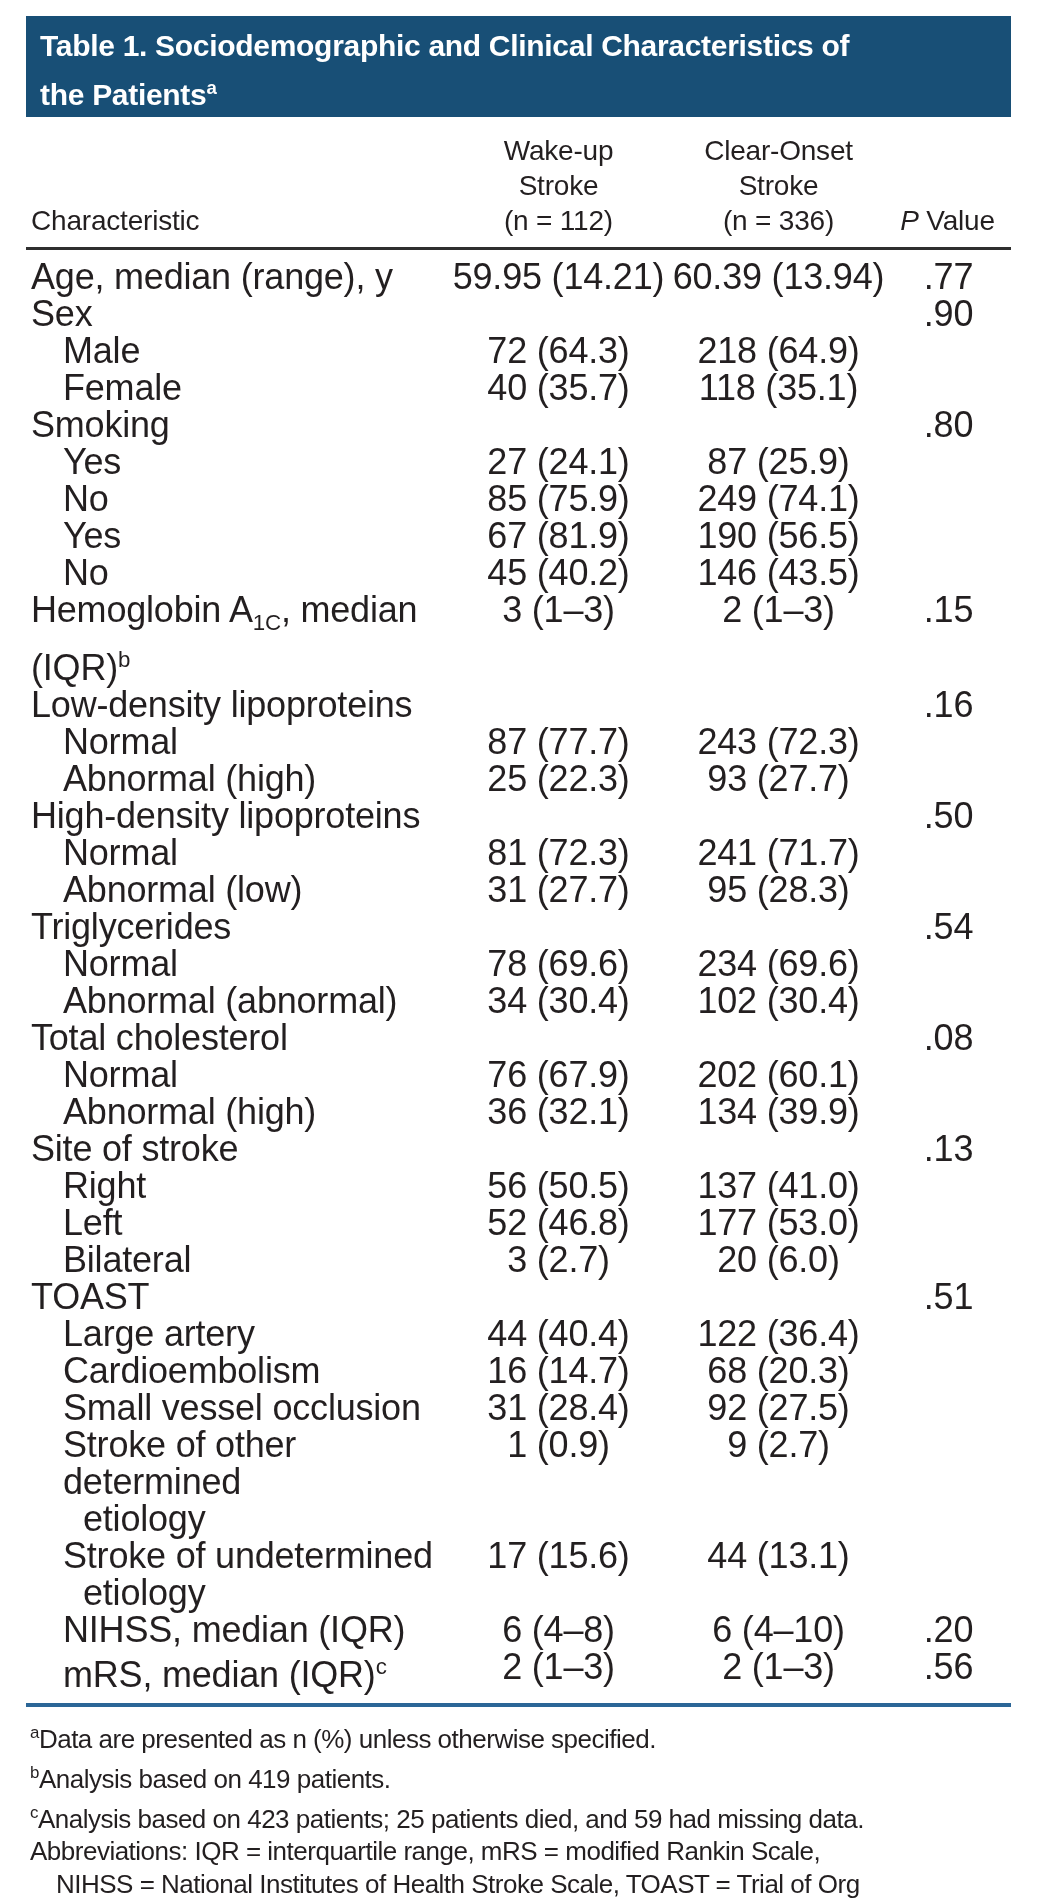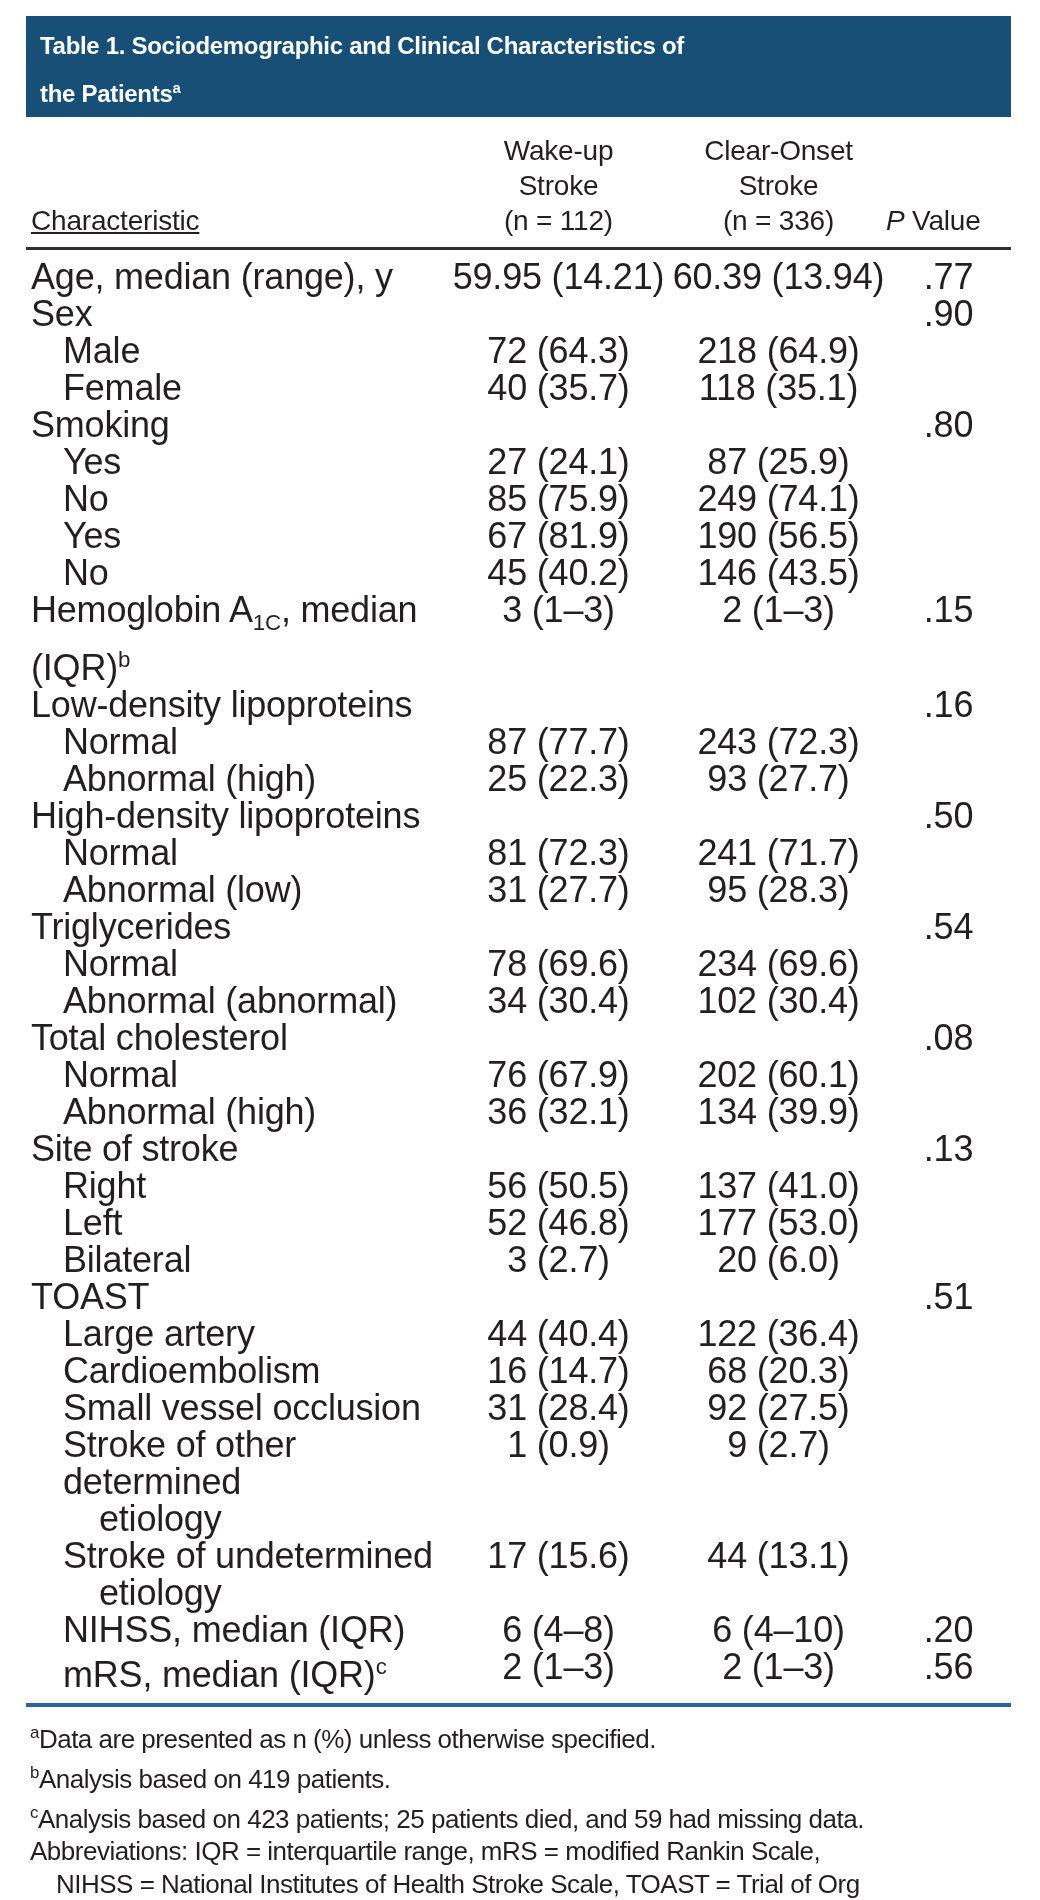--- a/index.html
+++ b/index.html
@@ -27,50 +27,50 @@
     top: 16px;
     width: 985px;
   }
   .banner {
     height: 101px;
     background: var(--banner-bg);
     padding: 9px 14px 0 14px;
   }
   .title {
     color: var(--title-text);
-    font-size: 24px;
+    font-size: 30px;
     font-weight: bold;
     line-height: 42px;
     letter-spacing: -0.3px;
   }
   .title sup { font-size: 0.62em; }
   .thead {
     display: grid;
     grid-template-columns: 420px 225px 215px 125px;
     align-items: end;
     padding: 16px 0 9px 0;
     font-size: 28px;
     letter-spacing: -0.2px;
   }
   .th-lines span { display: block; line-height: 35px; text-align: center; }
-  .th-char { padding-left: 5px; line-height: 35px; text-decoration: underline; }
-  .th-p { text-align: left; padding-right: 2px; line-height: 35px; }
+  .th-char { padding-left: 5px; line-height: 35px; }
+  .th-p { text-align: center; padding-right: 2px; line-height: 35px; }
   .th-p i { font-style: italic; }
   .rule-dark { height: 3px; background: var(--header-rule); }
   .rule-blue { height: 4px; background: var(--rule-blue); }
   .tbody { padding: 8px 0 10px 0; font-size: 36px; letter-spacing: -0.2px; }
   .row {
     display: grid;
     grid-template-columns: 420px 225px 215px 125px;
     align-items: start;
   }
   .cell { line-height: 37px; }
   .lbl.ind0 { padding-left: 5px; }
   .lbl.ind1 { padding-left: 37px; }
-  .lbl .cont { margin-left: 36px; }
+  .lbl .cont { margin-left: 20px; }
   .lbl sup { font-size: 0.62em; }
   .lbl sub { font-size: 0.62em; margin-top: 28px; }
   .val { text-align: center; }
   .pval { text-align: center; }
   .footnotes {
     padding: 9px 0 13px 0;
     font-size: 26px;
     line-height: 33px;
     letter-spacing: -0.5px;
   }

